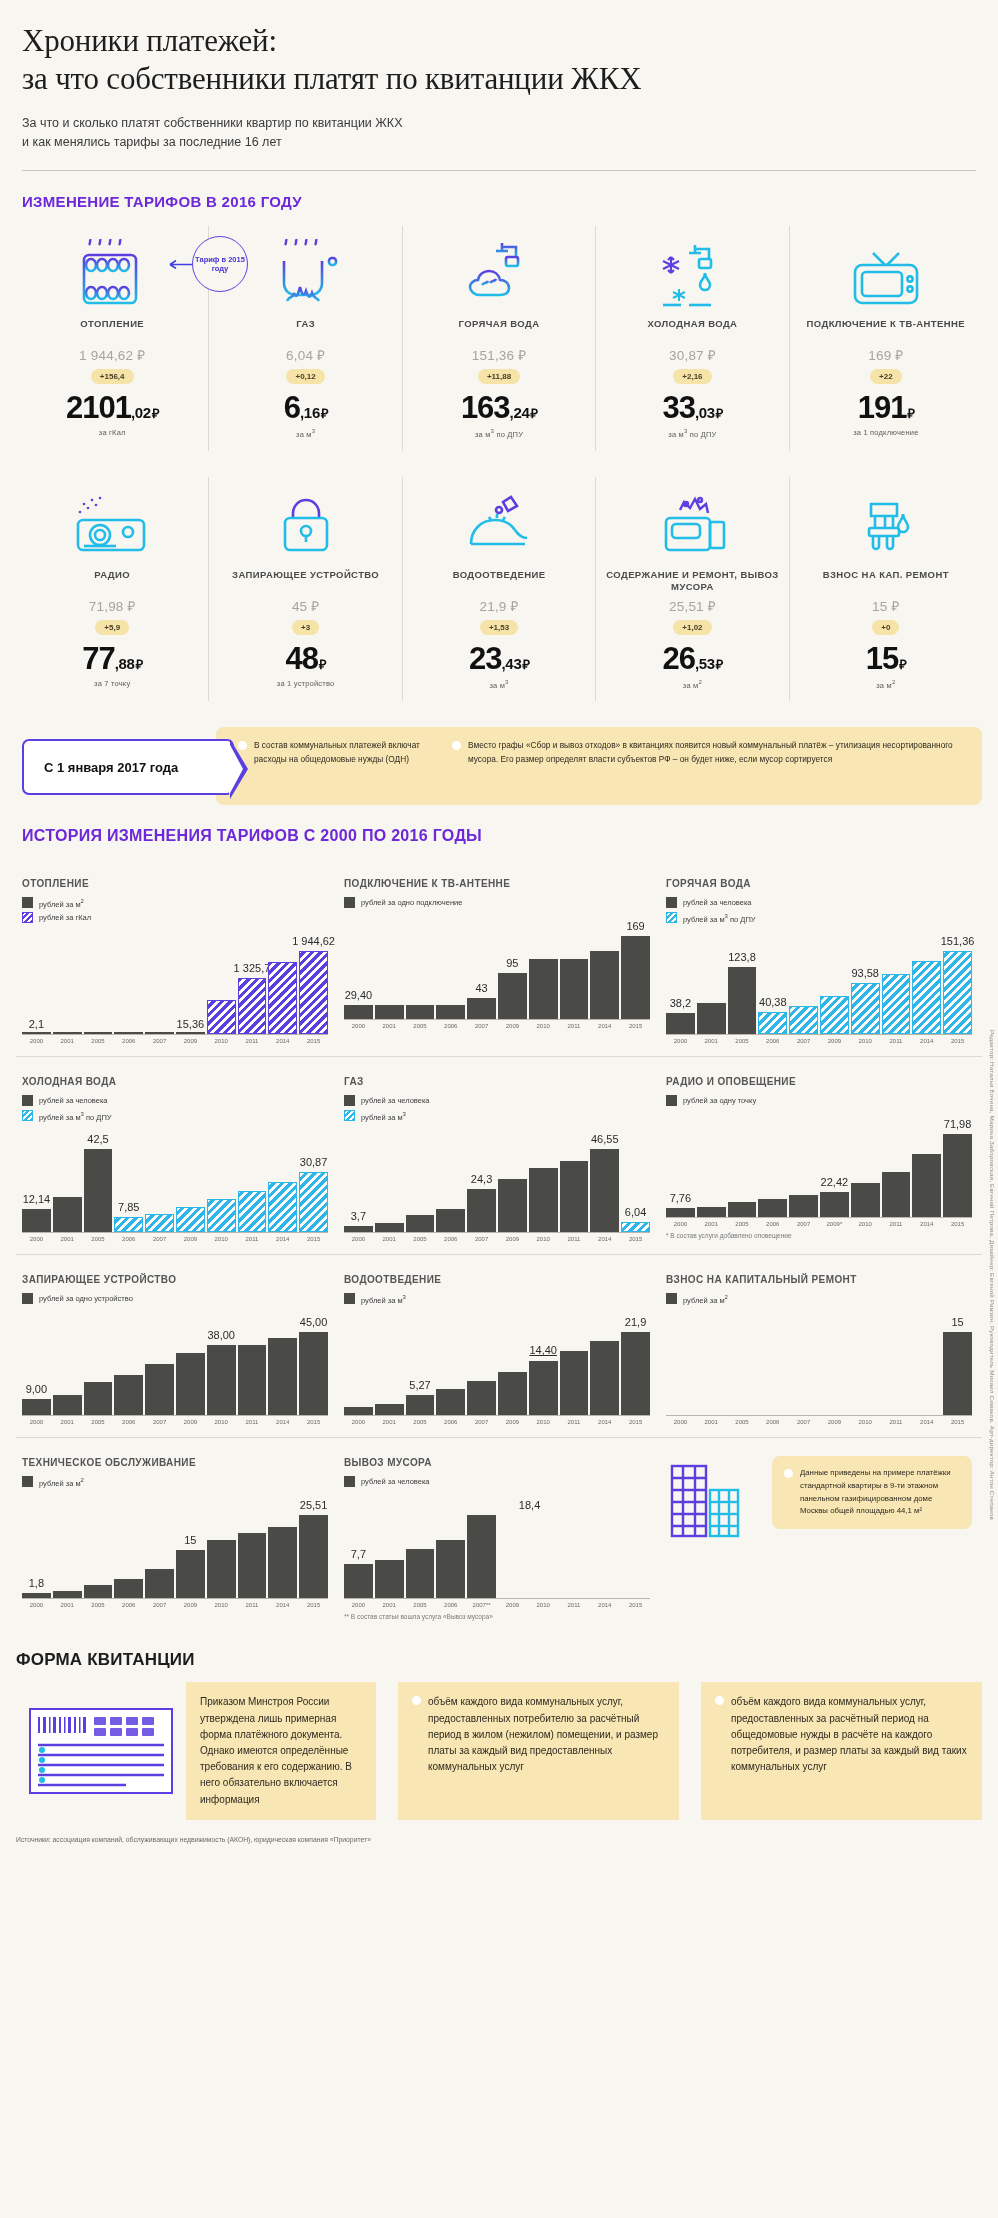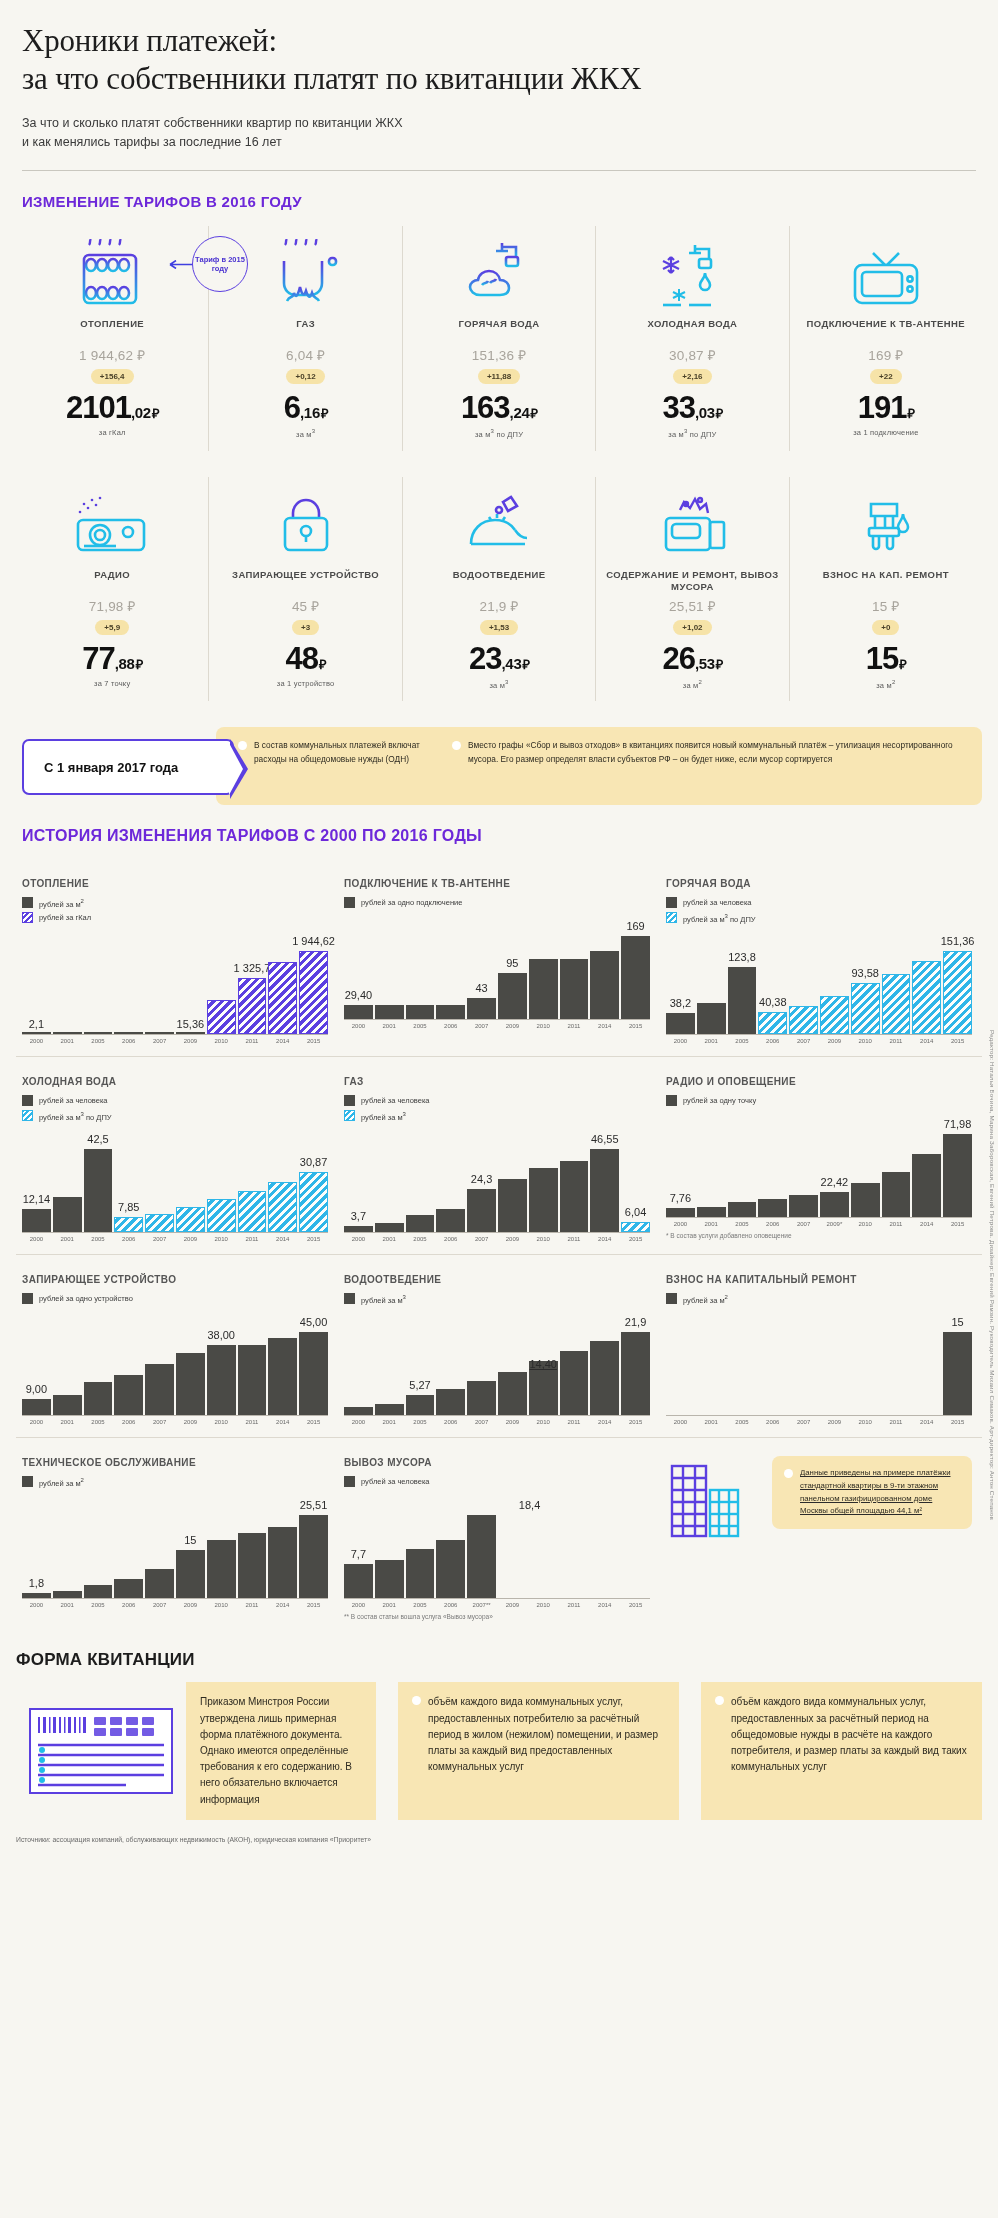--- a/index.html
+++ b/index.html
@@ -145,21 +145,21 @@
   .axis { height:1px; background:#b9b5ac; margin-top:0; }
   .xlabels { display:flex; gap:2px; margin-top:3px; }
   .xlab { flex:1 1 0; text-align:center; font-size:6px; color:#6a6a6a; }
   .footnote { font-size:6.5px; color:#7a7a7a; margin-top:5px; }
 
   
   .house-note { display:flex; gap:10px; align-items:flex-start; padding:10px 10px 4px 6px; flex:1 1 0; }
   .house-icon { flex:0 0 96px; }
   .house-box {
     background:#f8e6b4; border-radius:8px; padding:11px 12px; flex:1;
-    display:flex; gap:7px;text-decoration:underline;
+    display:flex; gap:7px;
   }
   .house-box p { font-size:7.8px; line-height:1.62; color:#2d2a20; }
 
   
   .form-sec { margin: 18px 16px 0 16px; }
   .form-head {
     font-family:"Liberation Sans", sans-serif; font-weight:bold; font-size:17px;
     color:#1d1d1d; letter-spacing:0.2px; margin-bottom:12px; text-transform:uppercase;
   }
   .form-flow { display:flex; align-items:stretch; gap:0; }
@@ -976,21 +976,21 @@
                 <div class="bar dark" style="height: 26.5297px;"></div>
               </div>
               <div class="bwrap">
                 <div class="bar dark" style="height: 34.1096px;"></div>
               </div>
               <div class="bwrap">
                 <div class="bar dark" style="height: 43.5845px;"></div>
               </div>
               <div class="bwrap">
                 <div class="bar dark" style="height: 54.5753px;"></div>
-                <div class="blabel" style="bottom: 43px; text-decoration: underline;">14,40</div>
+                <div class="blabel" style="bottom: 57px; text-decoration: underline;">14,40</div>
               </div>
               <div class="bwrap">
                 <div class="bar dark" style="height: 64.4292px;"></div>
               </div>
               <div class="bwrap">
                 <div class="bar dark" style="height: 73.9041px;"></div>
               </div>
               <div class="bwrap">
                 <div class="bar dark" style="height: 83px;"></div>
                 <div class="blabel" style="bottom: 85px;">21,9</div>

